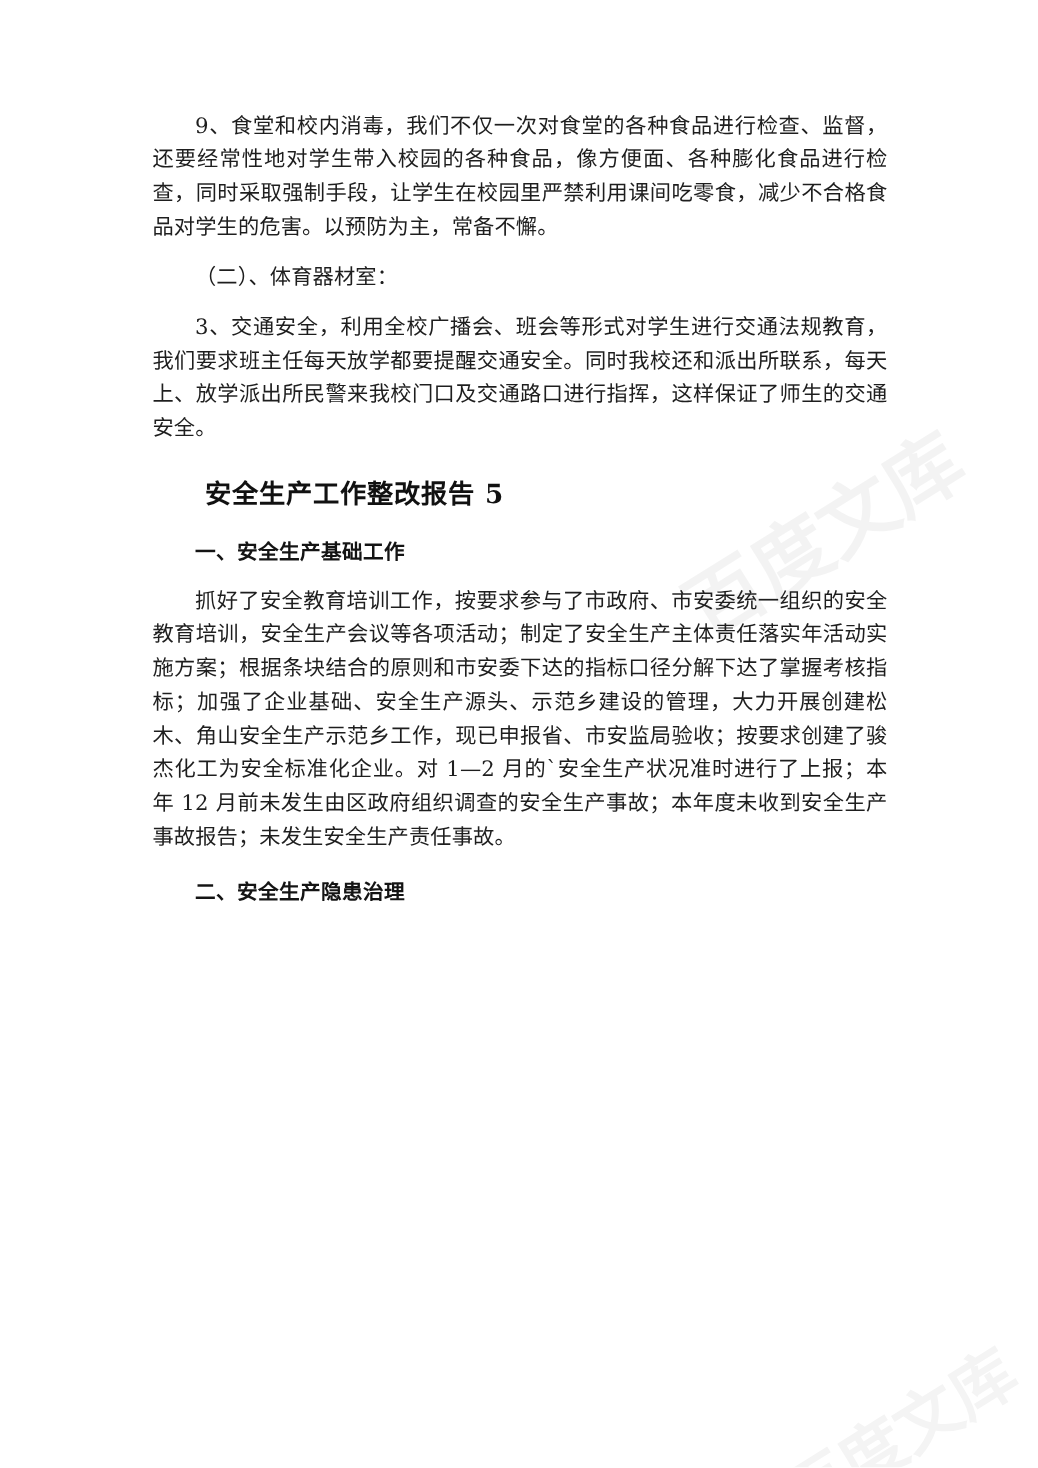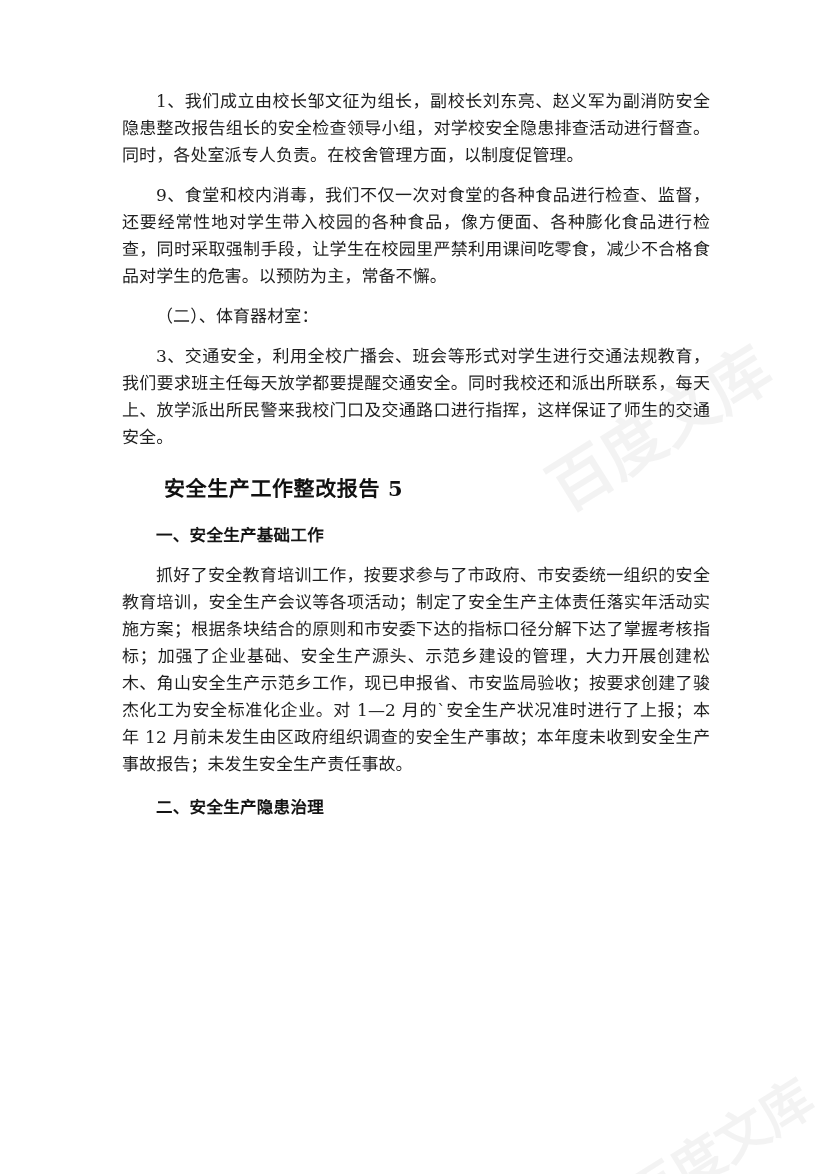--- a/index.html
+++ b/index.html
@@ -77,21 +77,20 @@
 </head>
 <body>
 
 <div class="page">
 
   <div class="watermark wm-1">百度文库</div>
   <div class="watermark wm-2">百度文库</div>
 
   <div class="content">
 
-    <p class="para">1、我们成立由校长邹文征为组长，副校长刘东亮、赵义军为副消防安全隐患整改报告组长的安全检查领导小组，对学校安全隐患排查活动进行督查。同时，各处室派专人负责。在校舍管理方面，以制度促管理。</p>
 
 
     <p class="para">9、食堂和校内消毒，我们不仅一次对食堂的各种食品进行检查、监督，还要经常性地对学生带入校园的各种食品，像方便面、各种膨化食品进行检查，同时采取强制手段，让学生在校园里严禁利用课间吃零食，减少不合格食品对学生的危害。以预防为主，常备不懈。</p>
 
     <p class="para">（二）、体育器材室：</p>
 
     <p class="para">3、交通安全，利用全校广播会、班会等形式对学生进行交通法规教育，我们要求班主任每天放学都要提醒交通安全。同时我校还和派出所联系，每天上、放学派出所民警来我校门口及交通路口进行指挥，这样保证了师生的交通安全。</p>
 
 
     <h1 class="doc-title">安全生产工作整改报告 5</h1>

